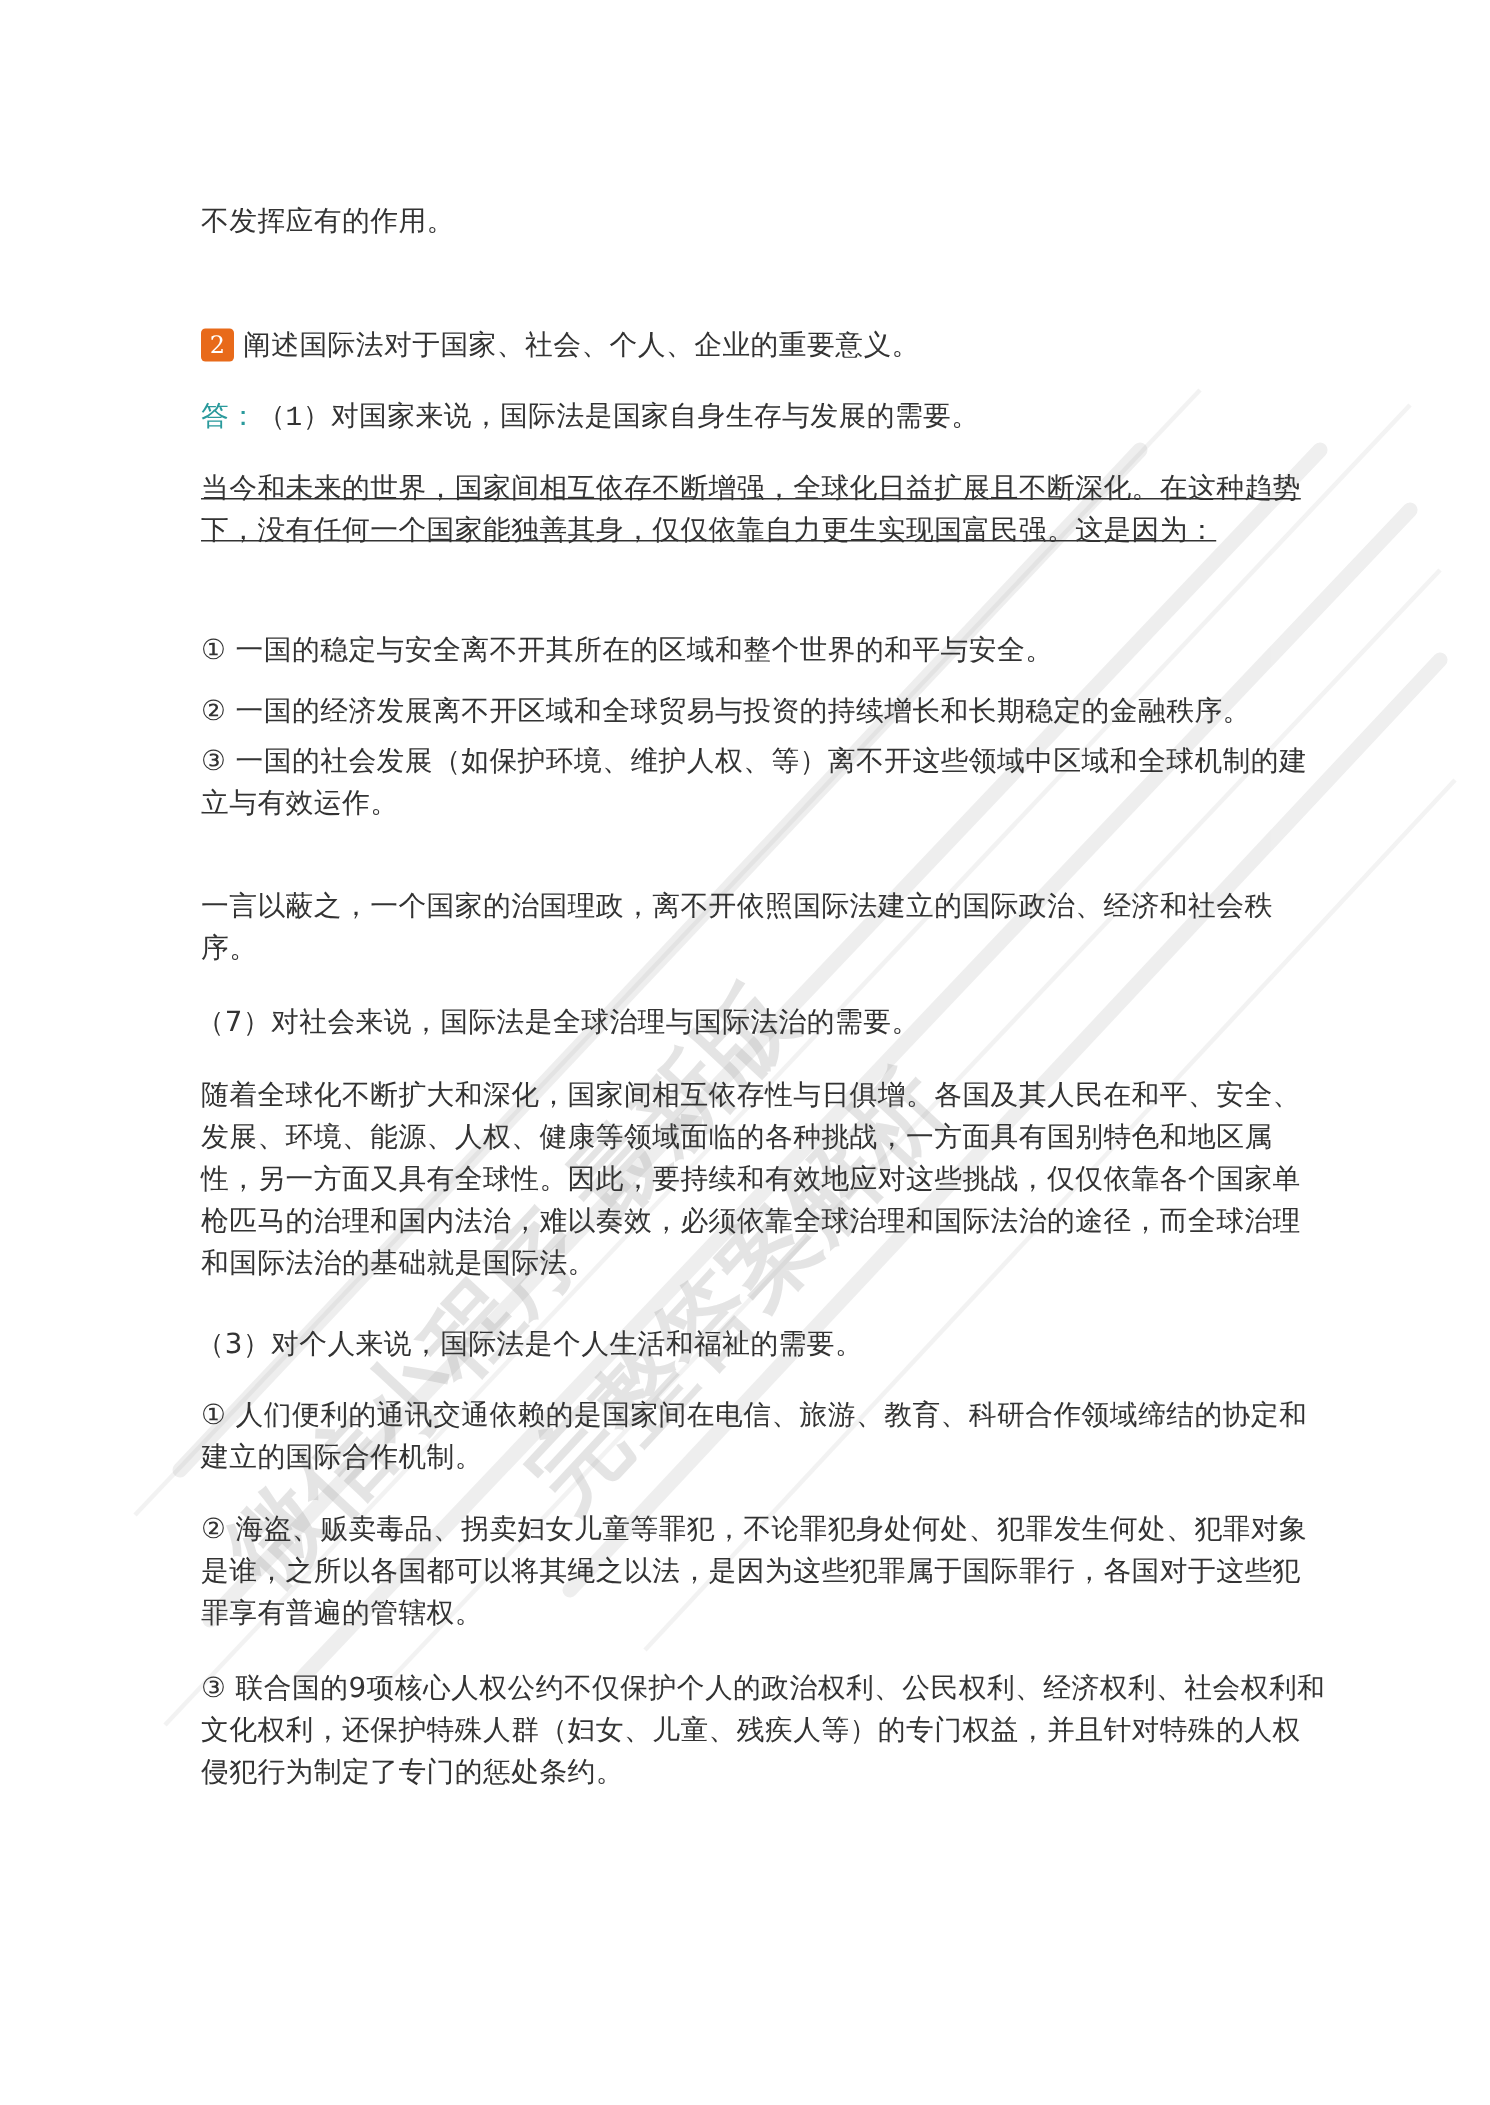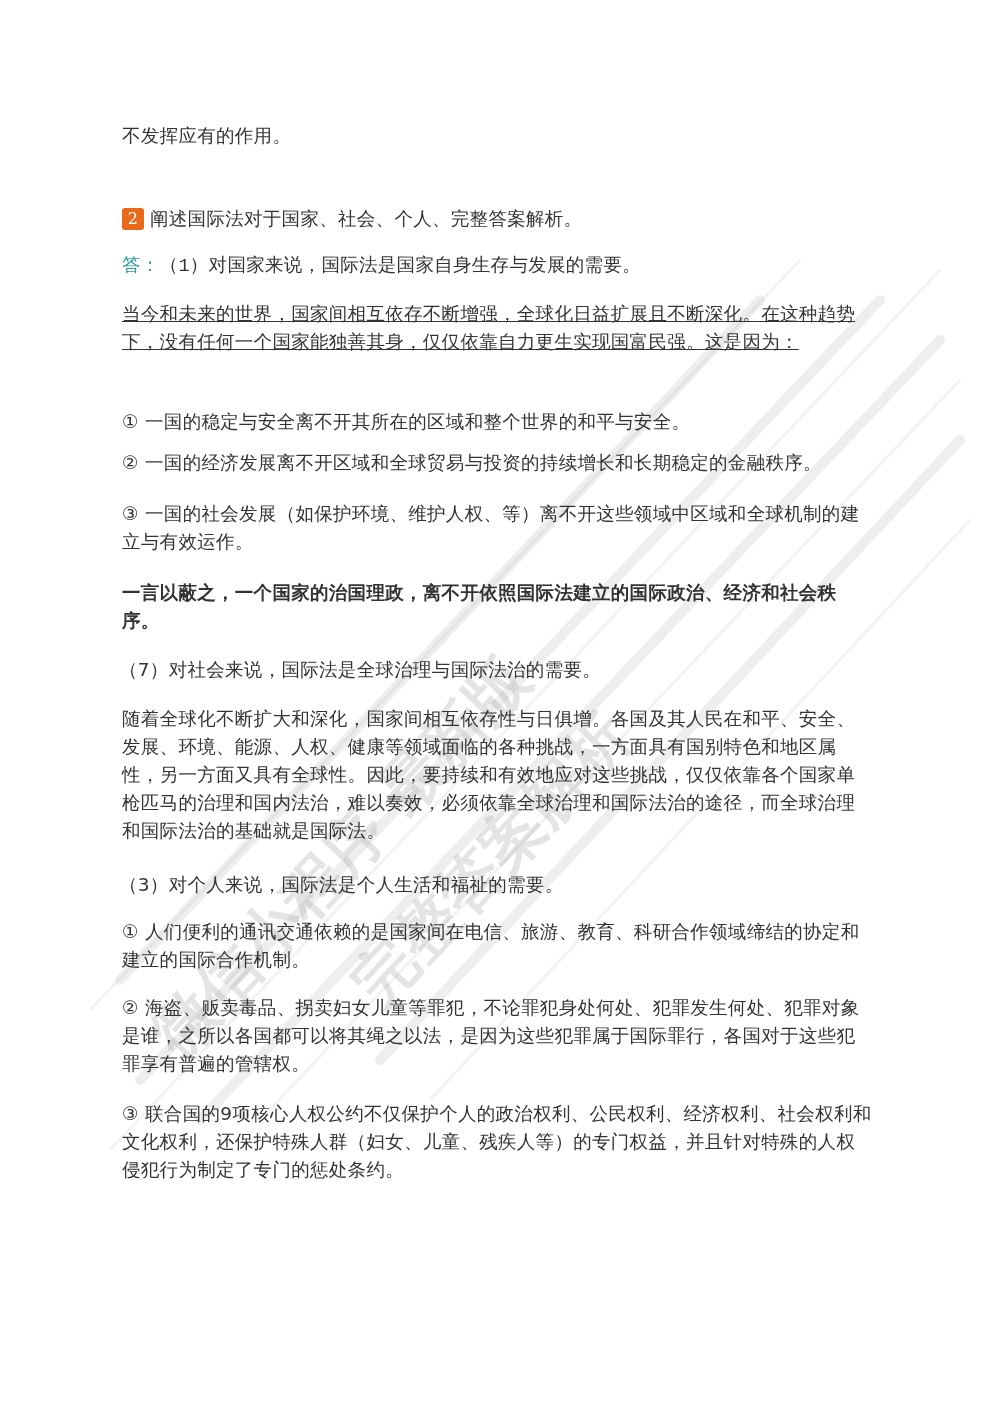--- a/index.html
+++ b/index.html
@@ -29,21 +29,21 @@
       width: 750px;
       z-index: 1;
     }
     .p {
       position: absolute;
       left: 0;
       width: 750px;
       font-size: 18.5px;
       line-height: 28px;
       letter-spacing: 0.3px;
-      margin: 4px;
+      margin: 16px;
       white-space: normal;
     }
     .p.indent-left { left: -3px; }
     .qnum {
       display: inline-block;
       width: 22px;
       height: 22px;
       line-height: 22px;
       background: #e86a1a;
       color: #ffffff;
@@ -78,34 +78,34 @@
     <text x="0" y="0" transform="translate(180,1060) rotate(-47)">微信小程序 最新版</text>
     <text x="0" y="0" transform="translate(380,1010) rotate(-47)">完整答案解析</text>
   </g>
 </svg>
 
 <div class="content">
 
   <p class="p" style="top:118px;">不发挥应有的作用。</p>
 
   <p class="p" style="top:201px;">
-    <span class="qnum">2</span><span>阐述国际法对于国家、社会、个人、完整答案解析。</span>
+    <span class="qnum">2</span><span>阐述国际法对于国家、社会、个人、企业的重要意义。</span>
   </p>
 
   <p class="p" style="top:249px;font-family:Liberation Mono, monospace;">
     <span class="answer-label">答：</span><span>（1）对国家来说，国际法是国家自身生存与发展的需要。</span>
   </p>
 
   <p class="p" style="top:296px;text-decoration:underline;">当今和未来的世界，国家间相互依存不断增强，全球化日益扩展且不断深化。在这种趋势下，没有任何一个国家能独善其身，仅仅依靠自力更生实现国富民强。这是因为：</p>
 
   <p class="p" style="top:404px;">① 一国的稳定与安全离不开其所在的区域和整个世界的和平与安全。</p>
   <p class="p" style="top:445px;">② 一国的经济发展离不开区域和全球贸易与投资的持续增长和长期稳定的金融秩序。</p>
-  <p class="p" style="top:496px;">③ 一国的社会发展（如保护环境、维护人权、等）离不开这些领域中区域和全球机制的建立与有效运作。</p>
+  <p class="p" style="top:478px;">③ 一国的社会发展（如保护环境、维护人权、等）离不开这些领域中区域和全球机制的建立与有效运作。</p>
 
-  <p class="p" style="top:575px;font-weight:bold;">一言以蔽之，一个国家的治国理政，离不开依照国际法建立的国际政治、经济和社会秩序。</p>
+  <p class="p" style="top:575px;">一言以蔽之，一个国家的治国理政，离不开依照国际法建立的国际政治、经济和社会秩序。</p>
 
   <p class="p indent-left" style="top:652px;">（7）对社会来说，国际法是全球治理与国际法治的需要。</p>
 
   <p class="p" style="top:701px;">随着全球化不断扩大和深化，国家间相互依存性与日俱增。各国及其人民在和平、安全、发展、环境、能源、人权、健康等领域面临的各种挑战，一方面具有国别特色和地区属性，另一方面又具有全球性。因此，要持续和有效地应对这些挑战，仅仅依靠各个国家单枪匹马的治理和国内法治，难以奏效，必须依靠全球治理和国际法治的途径，而全球治理和国际法治的基础就是国际法。</p>
 
   <p class="p indent-left" style="top:867px;">（3）对个人来说，国际法是个人生活和福祉的需要。</p>
 
   <p class="p" style="top:914px;">① 人们便利的通讯交通依赖的是国家间在电信、旅游、教育、科研合作领域缔结的协定和建立的国际合作机制。</p>
   <p class="p" style="top:990px;">② 海盗、贩卖毒品、拐卖妇女儿童等罪犯，不论罪犯身处何处、犯罪发生何处、犯罪对象是谁，之所以各国都可以将其绳之以法，是因为这些犯罪属于国际罪行，各国对于这些犯罪享有普遍的管辖权。</p>
   <p class="p" style="top:1096px;">③ 联合国的9项核心人权公约不仅保护个人的政治权利、公民权利、经济权利、社会权利和文化权利，还保护特殊人群（妇女、儿童、残疾人等）的专门权益，并且针对特殊的人权侵犯行为制定了专门的惩处条约。</p>

